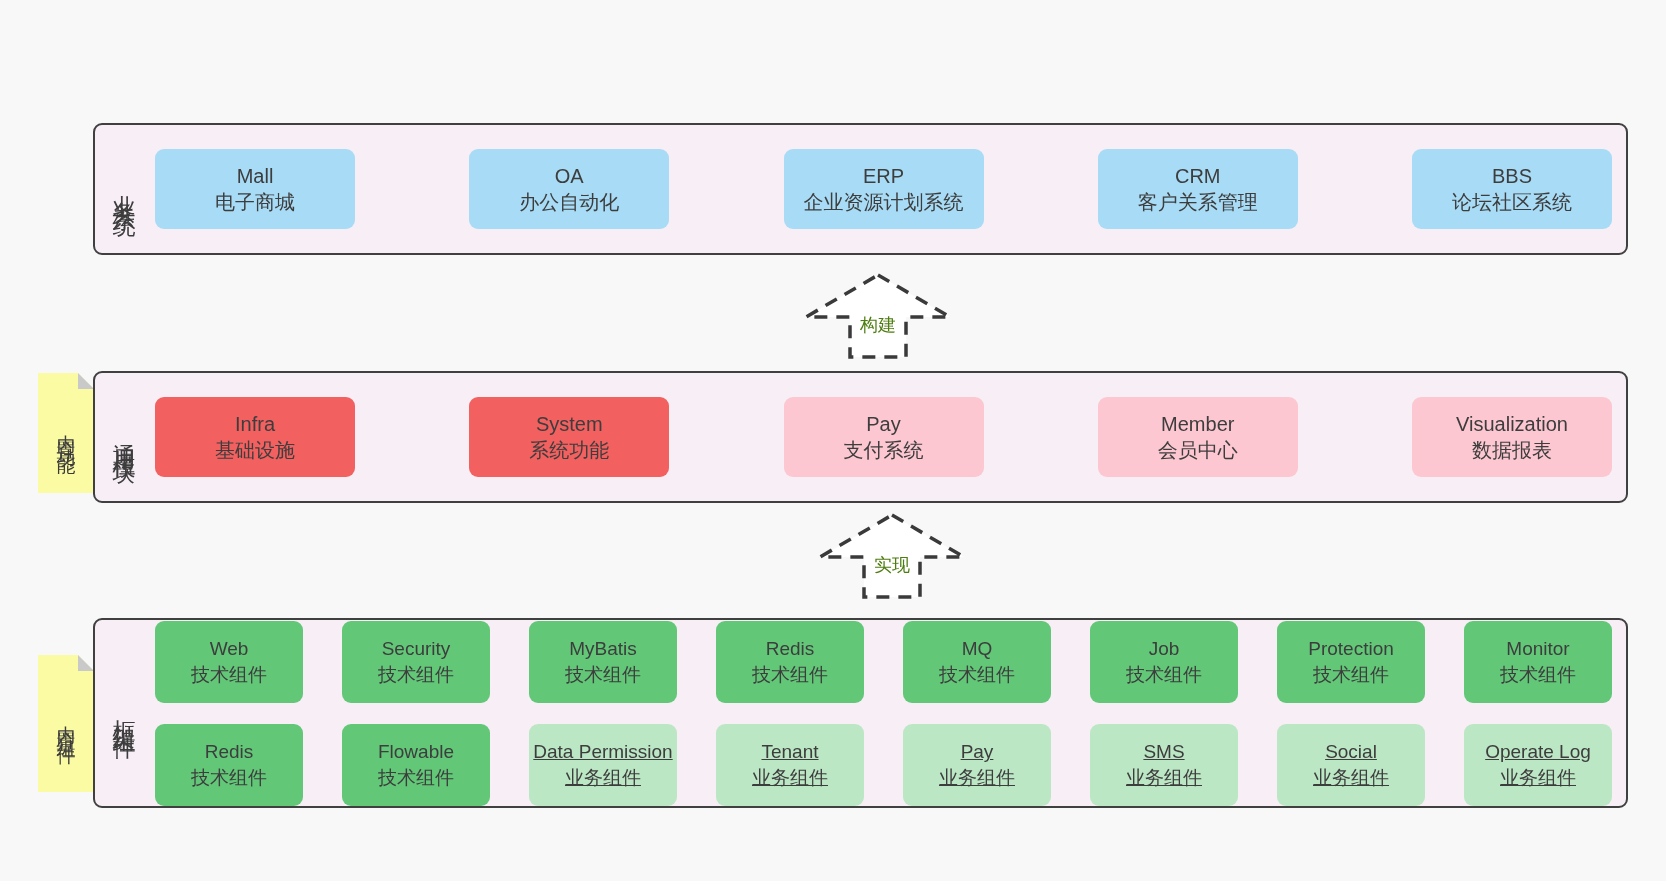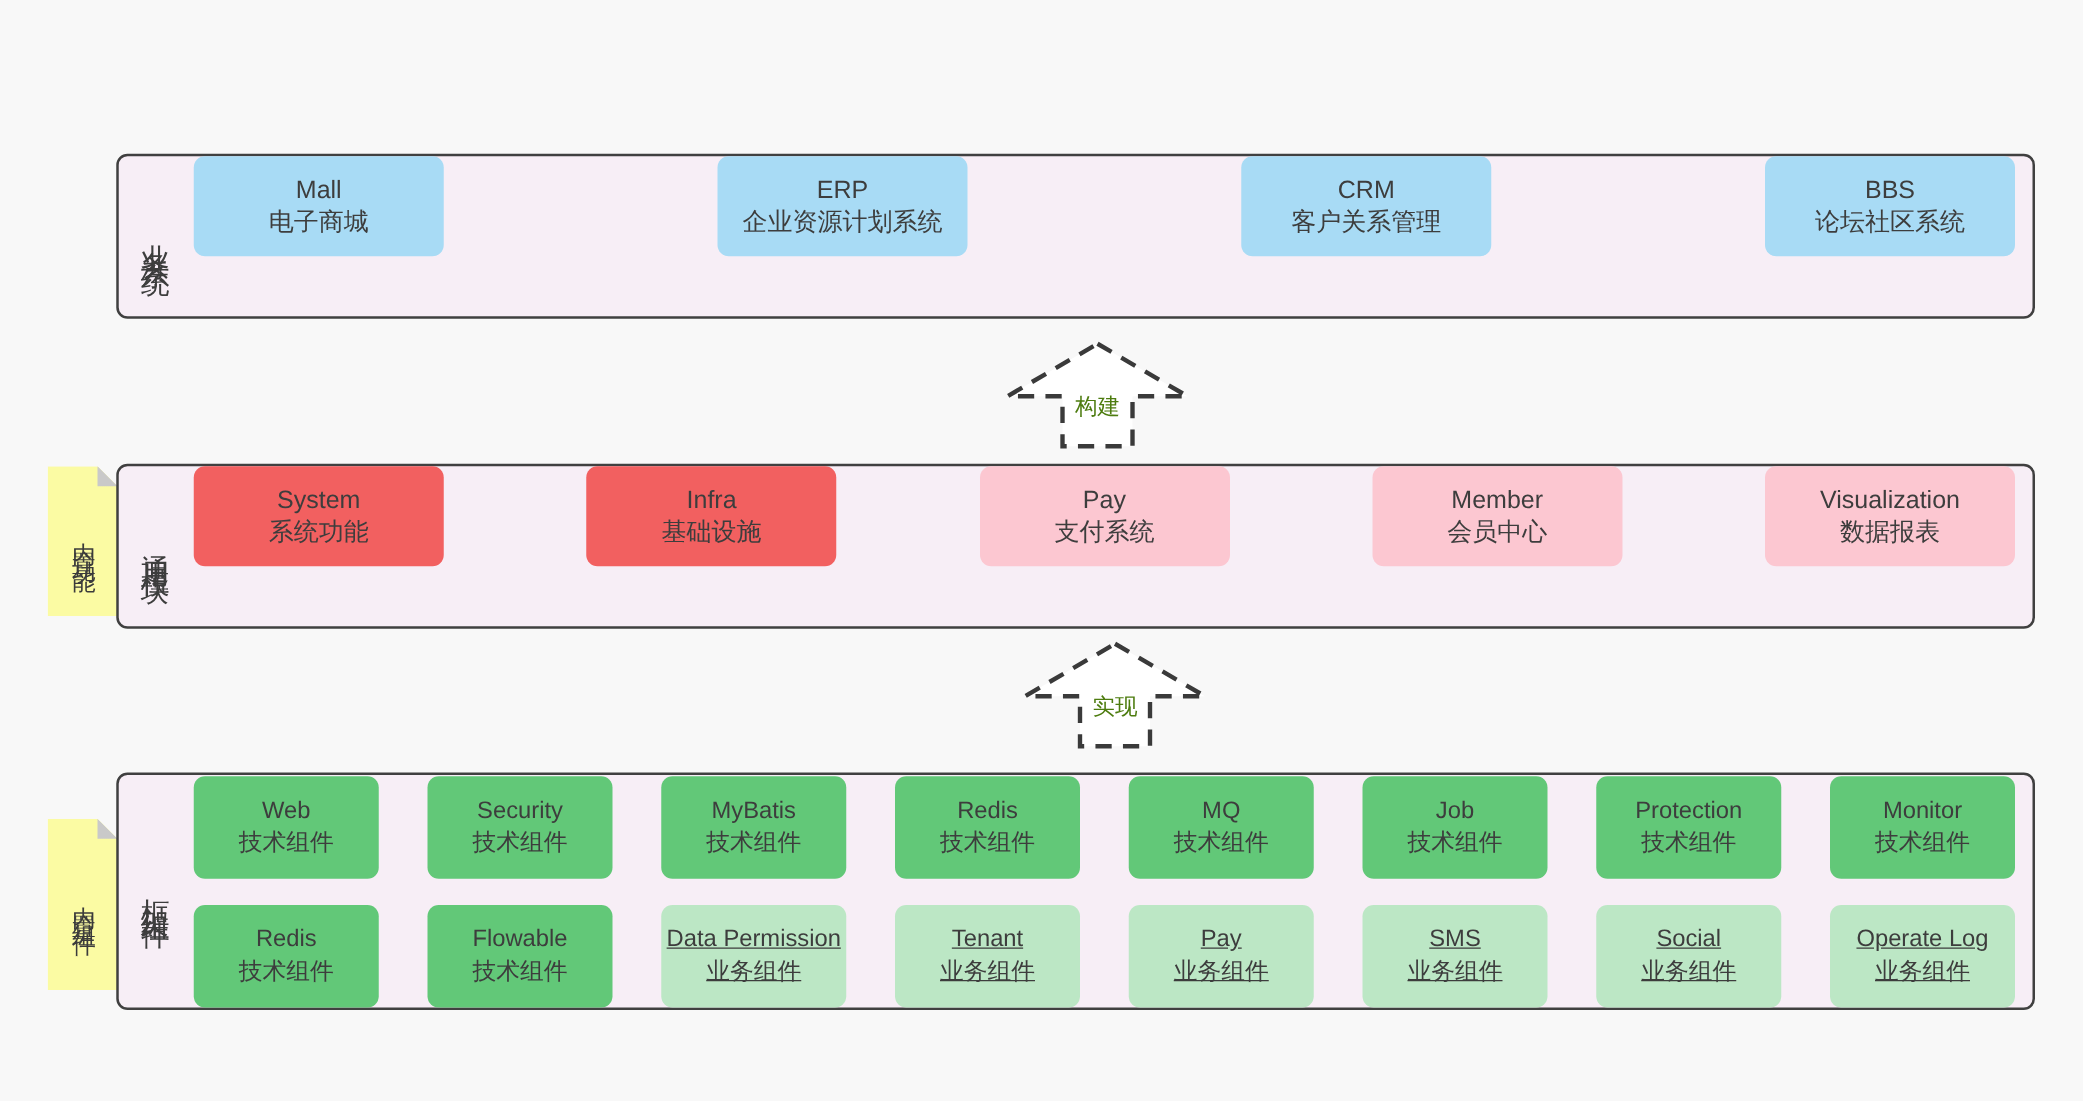--- a/index.html
+++ b/index.html
@@ -23,21 +23,21 @@
   .band-2 { top: 371px; height: 132px; }
   .band-3 { top: 618px; height: 190px; }
 
   .band-label {
     width: 60px; flex: 0 0 60px;
     display: flex; align-items: center; justify-content: center;
     writing-mode: vertical-rl; text-orientation: upright;
     font-size: 23px; letter-spacing: 6px; color: var(--text, #3d3d3d);
   }
   .boxes {
-    flex: 1; display: flex; align-items: flex-start;
+    flex: 1; display: flex; align-items: center;
     justify-content: space-between; padding-right: 14px;
   }
   .boxes-col {
     flex: 1; display: flex; flex-direction: column;
     justify-content: center; gap: 21px; padding-right: 14px;
   }
   .row { display: flex; justify-content: space-between; }
 
   
   .node {
@@ -95,20 +95,24 @@
   </div>
 
   <section class="band band-1">
     <div class="band-label">业务系统</div>
     <div class="boxes">
       <div class="node blue">
         <div>Mall</div>
         <div>电子商城</div>
       </div>
       <div class="node blue">
+        <div>OA</div>
+        <div>办公自动化</div>
+      </div>
+      <div class="node blue">
         <div>ERP</div>
         <div>企业资源计划系统</div>
       </div>
       <div class="node blue">
         <div>CRM</div>
         <div>客户关系管理</div>
       </div>
       <div class="node blue">
         <div>BBS</div>
         <div>论坛社区系统</div>
@@ -120,26 +124,26 @@
     <svg viewBox="0 0 150 88">
       <path d="M75 3 L147 45 L103 45 L103 85 L47 85 L47 45 L3 45 Z" fill="#ffffff" stroke="#3a3a3a" stroke-width="3.5" stroke-dasharray="13 9" stroke-linejoin="miter"></path>
     </svg>
     <span class="arrow-label">构建</span>
   </div>
 
   <section class="band band-2">
     <div class="band-label">通用模块</div>
     <div class="boxes">
       <div class="node red">
+        <div>Infra</div>
+        <div>基础设施</div>
+      </div>
+      <div class="node red">
         <div>System</div>
         <div>系统功能</div>
-      </div>
-      <div class="node red">
-        <div>Infra</div>
-        <div>基础设施</div>
       </div>
       <div class="node pink">
         <div>Pay</div>
         <div>支付系统</div>
       </div>
       <div class="node pink">
         <div>Member</div>
         <div>会员中心</div>
       </div>
       <div class="node pink">

